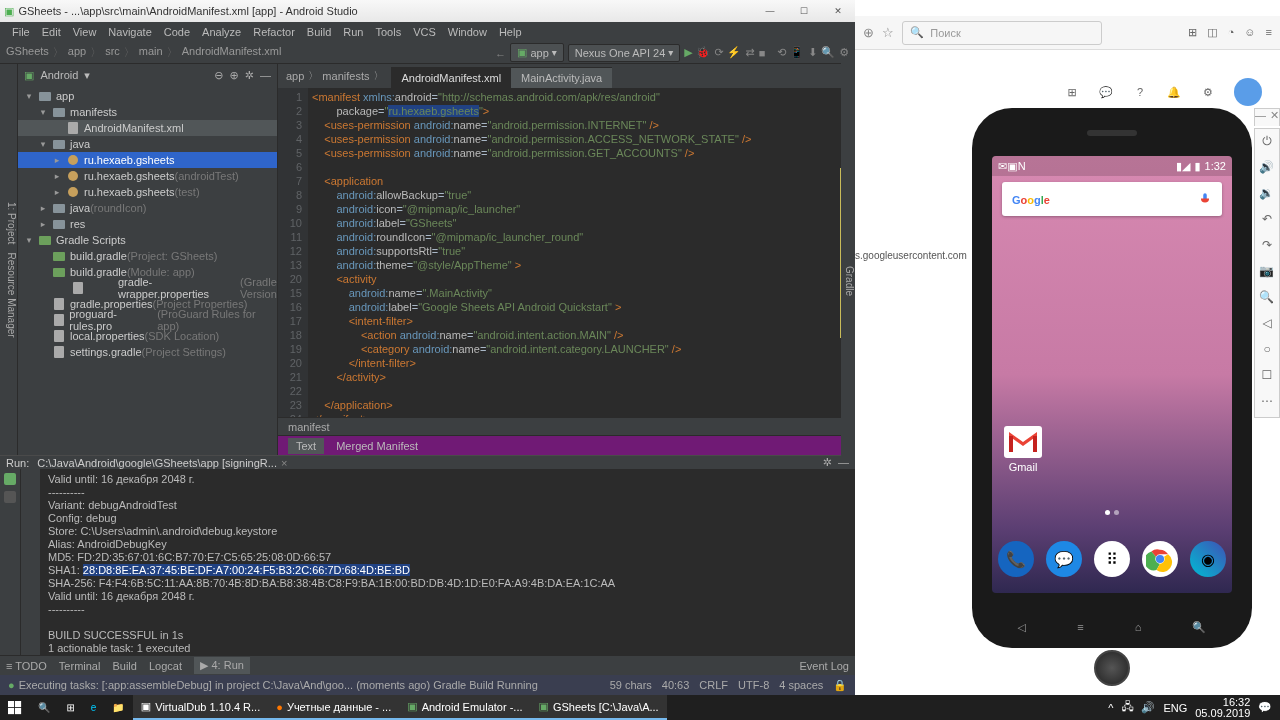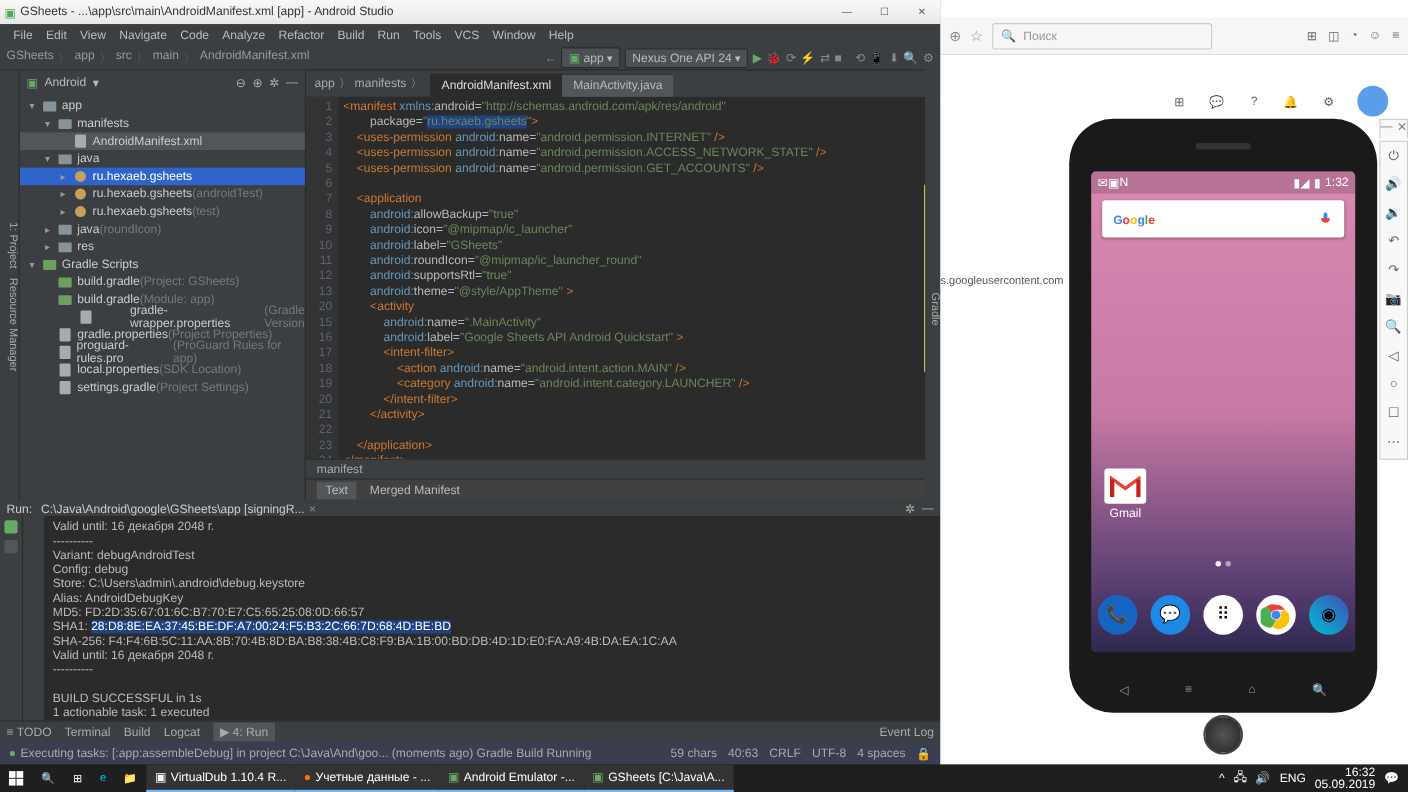--- a/index.html
+++ b/index.html
@@ -37,21 +37,21 @@
 .tab{padding:4px 10px;background:#515658;color:#bbb;border-top:1px solid #2b2b2b;display:flex;align-items:center;gap:4px;font-size:10px}
 .tab.active{background:#2b2b2b;color:#ddd}
 .code{flex:1;display:flex;overflow:hidden;font-family:Consolas,monospace;font-size:11px}
 .gutter{width:30px;background:#313335;color:#606366;text-align:right;padding:2px 6px 0 0;line-height:14px}
 .code-content{flex:1;padding:2px 4px;color:#a9b7c6;line-height:14px;white-space:pre;position:relative}
 .hl-y{color:#cc7832}.hl-g{color:#6a8759}.hl-b{color:#6897bb}.hl-a{color:#bababa}
 .sel-text{background:#214283}
 .code-scroll{width:12px;background:#3c3f41;position:relative}
 .code-scroll .warn{position:absolute;top:0;right:0;width:10px;height:10px;background:#a9a557}
 .yellow-bar{position:absolute;right:0;width:3px;background:#c9bc5a}
-.footer-tabs{height:20px;background:#404040;display:flex;align-items:center;padding:0 10px;gap:12px;color:#bbb;font-size:10px;border-top:1px solid #2b2b2b}
+.footer-tabs{height:20px;background:#701a75;display:flex;align-items:center;padding:0 10px;gap:12px;color:#bbb;font-size:10px;border-top:1px solid #2b2b2b}
 .footer-tabs .ft{cursor:pointer}
 .breadcrumb-bar{height:18px;background:#3c3f41;padding:0 10px;color:#aaa;font-size:10px;display:flex;align-items:center;border-top:1px solid #2b2b2b}
 .console{height:200px;background:#2b2b2b;display:flex;flex-direction:column;border-top:1px solid #4a4a4a}
 .console-header{height:20px;background:#3c3f41;display:flex;align-items:center;padding:0 6px;color:#ccc;font-size:10px}
 .console-header .right{margin-left:auto;display:flex;gap:6px;color:#aaa}
 .console-body{flex:1;display:flex}
 .console-left{width:20px;background:#3c3f41;display:flex;flex-direction:column;align-items:center;padding:4px 0;gap:6px}
 .console-left .cb{width:12px;height:12px;background:#555;border-radius:2px}
 .console-left2{width:20px;background:#3c3f41;display:flex;flex-direction:column;align-items:center;padding:4px 0;gap:6px;border-left:1px solid #2b2b2b}
 .console-text{flex:1;padding:4px 8px;color:#bbb;font-family:Consolas,monospace;font-size:10.5px;line-height:13px;white-space:pre}

